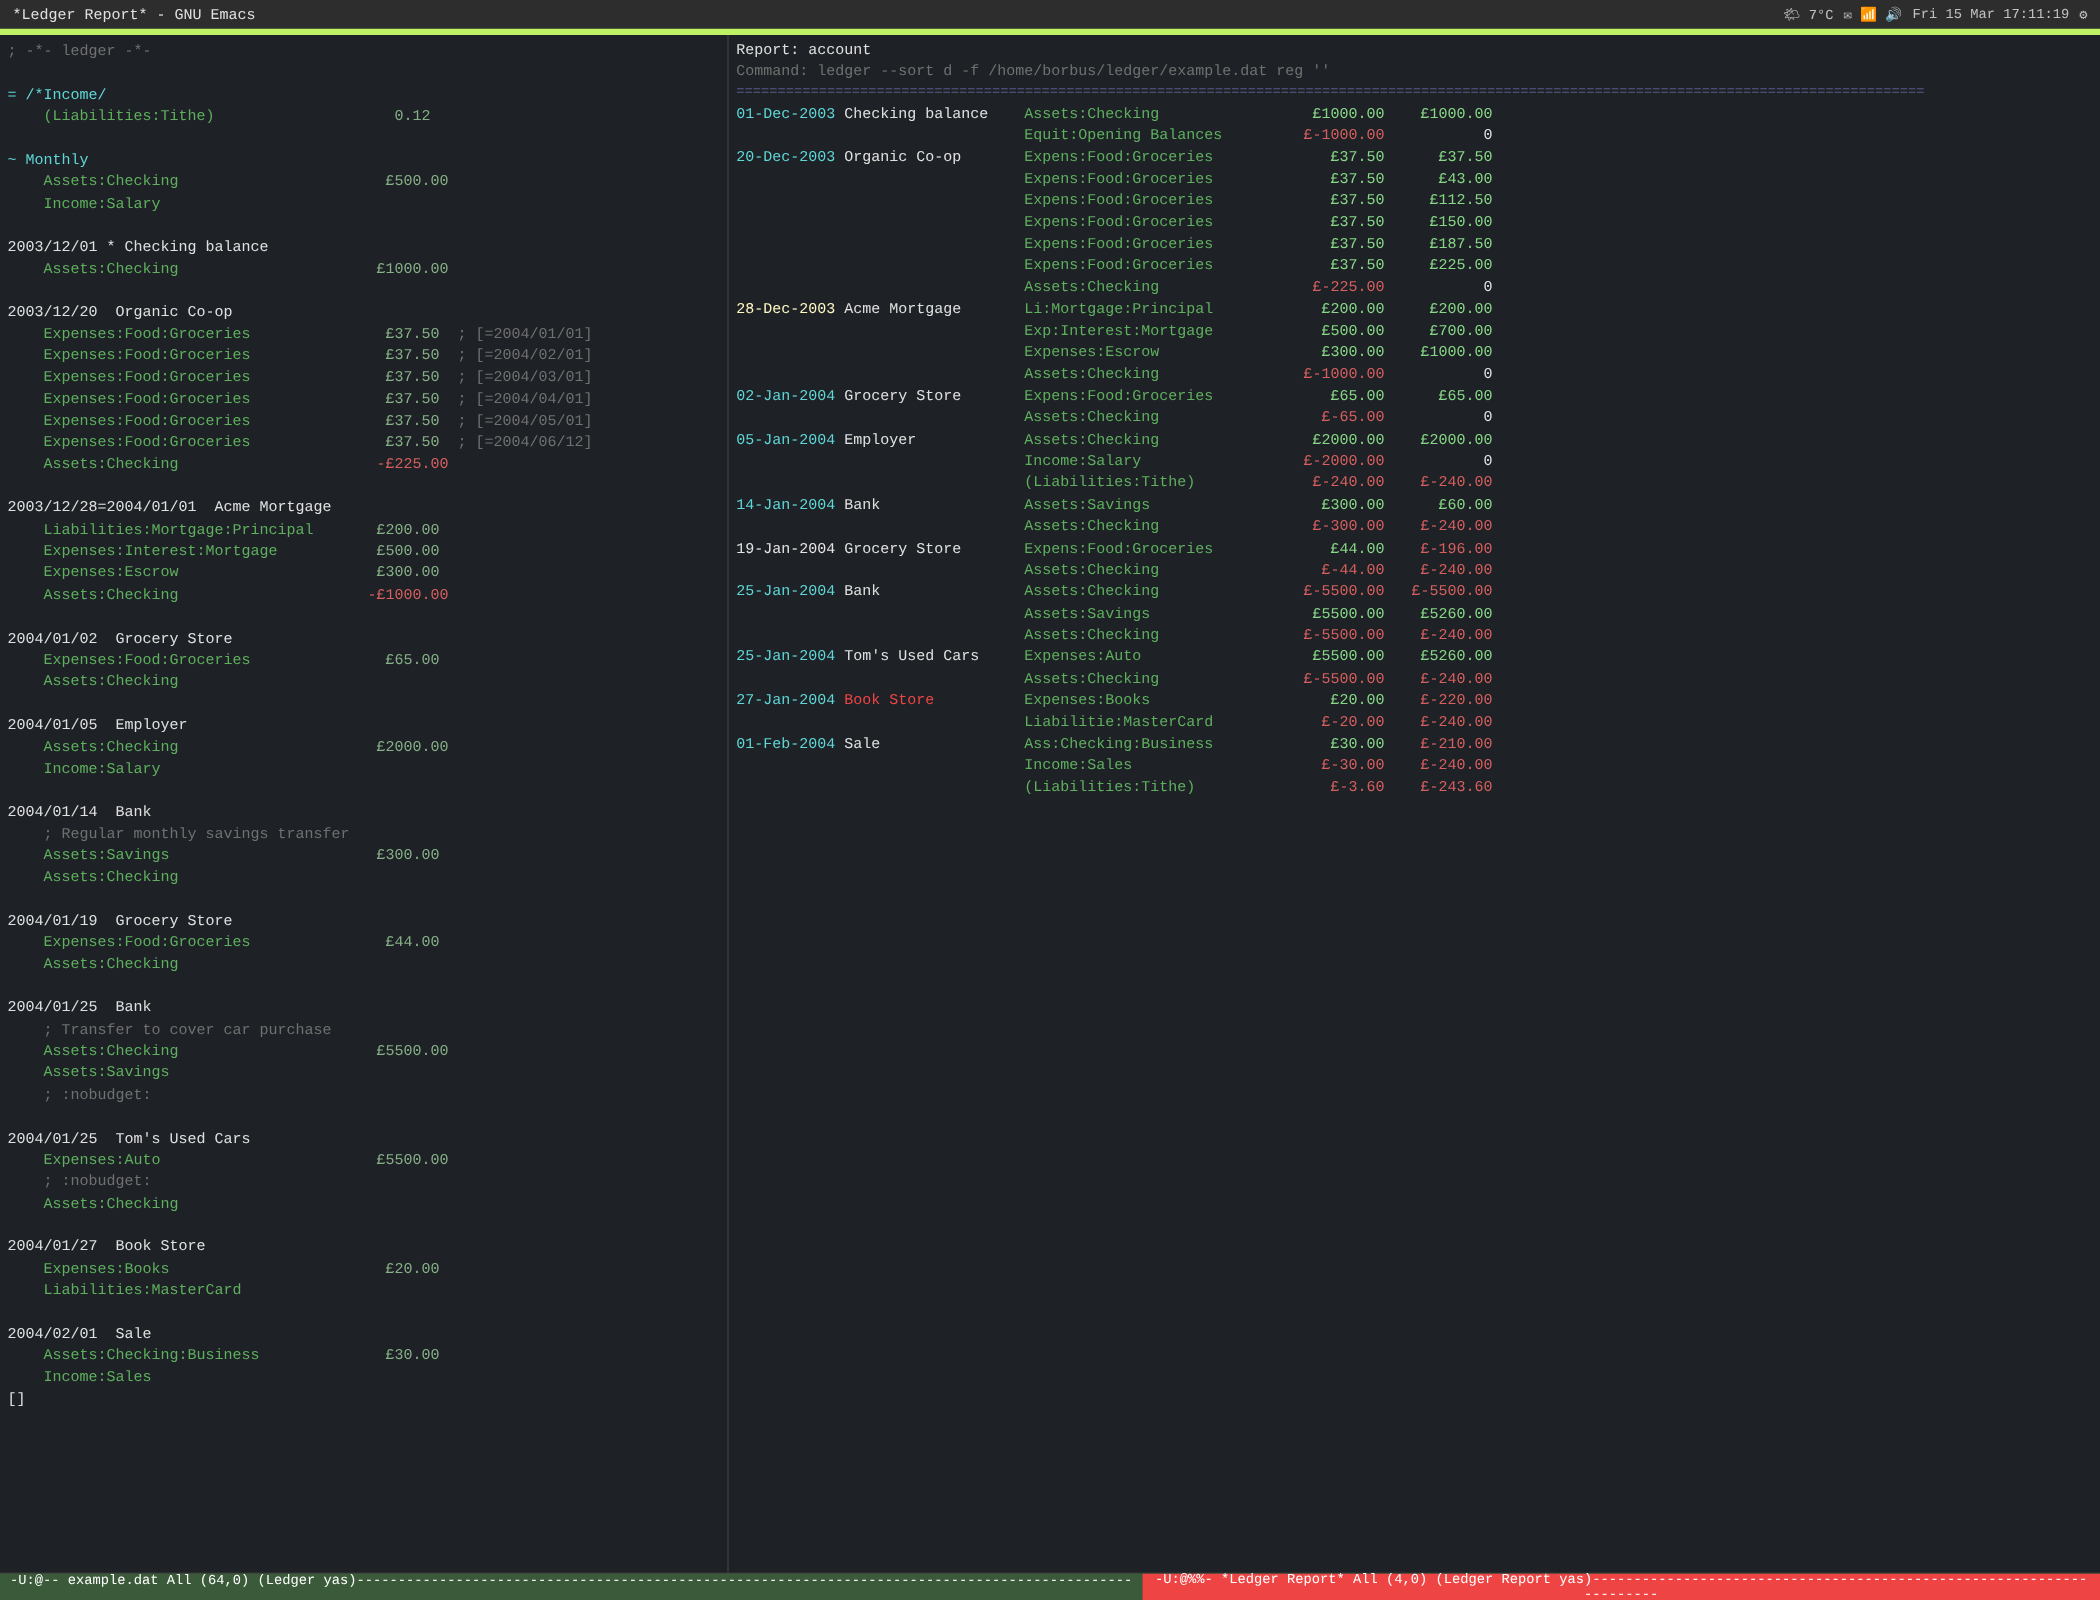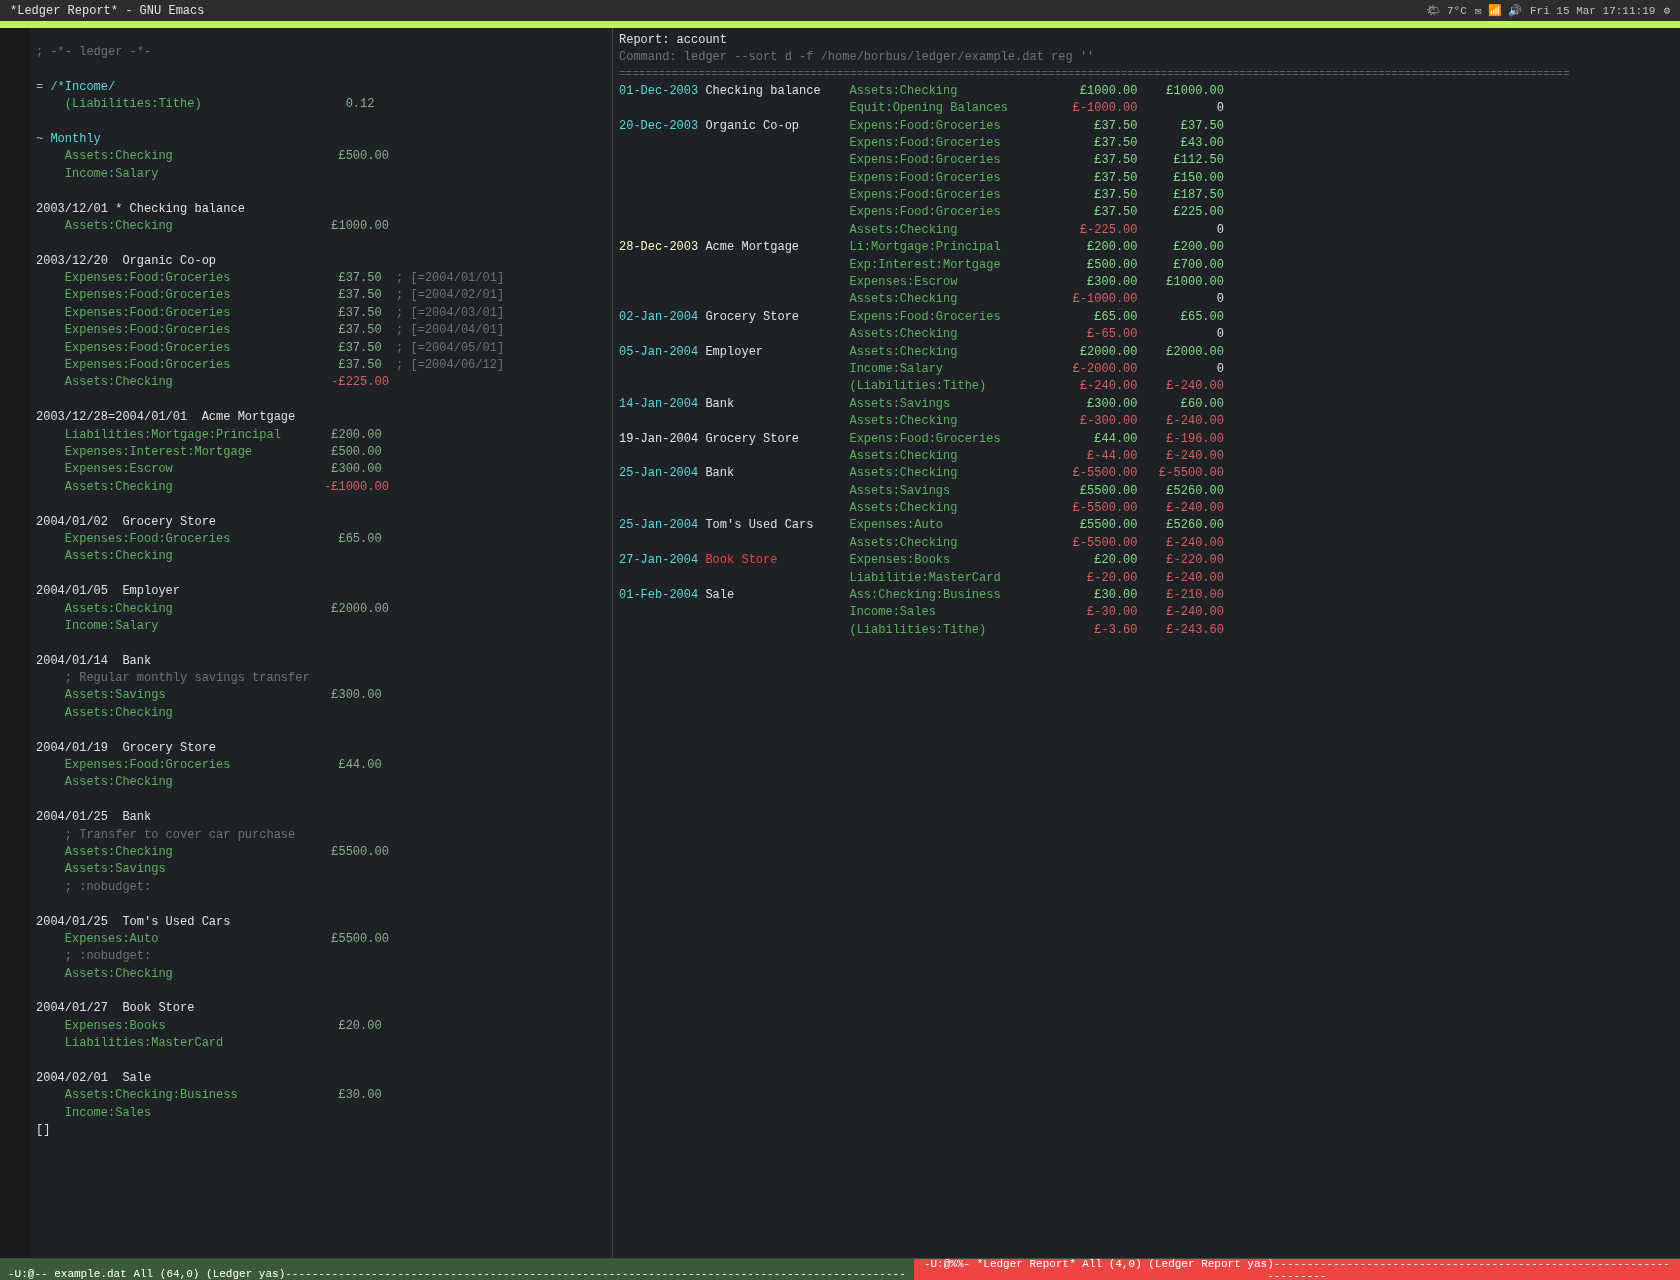--- a/index.html
+++ b/index.html
@@ -14,21 +14,21 @@
     }
 
     
     #titlebar {
       background: #2d2d2d;
       height: 28px;
       display: flex;
       align-items: center;
       justify-content: space-between;
       padding: 0 10px;
-      border-bottom: 7px solid #bef264;
+      border-bottom: 5px solid #bef264;
     }
     #titlebar-title {
       color: #e0e0e0;
       font-size: 12px;
     }
     #titlebar-right {
       display: flex;
       align-items: center;
       gap: 8px;
       color: #c0c0c0;
@@ -40,22 +40,21 @@
       display: flex;
       height: calc(1280px - 28px - 22px);
     }
 
     
     #left-pane {
       width: 583px;
       background: #1e2226;
       overflow: hidden;
       border-right: 1px solid #444;
-      padding: 16px 6px;
-      margin-left: 30px;
+      padding: 5px 6px;
     }
 
     
     #right-pane {
       flex: 1;
       background: #1e2226;
       overflow: hidden;
       padding: 4px 6px;
     }
 
@@ -67,21 +66,21 @@
       align-items: center;
       font-size: 11px;
       color: #c0c0c0;
       border-top: 1px solid #444;
     }
     #statusbar-left {
       background: #3a5a3a;
       padding: 0 8px;
       height: 100%;
       display: flex;
-      align-items: flex-end;
+      align-items: flex-start;
       color: #ffffff;
       min-width: 320px;
     }
     #statusbar-right {
       background: #ef4444;
       padding: 0 8px;
       height: 100%;
       display: flex;
       align-items: center;
       color: #ffffff;

